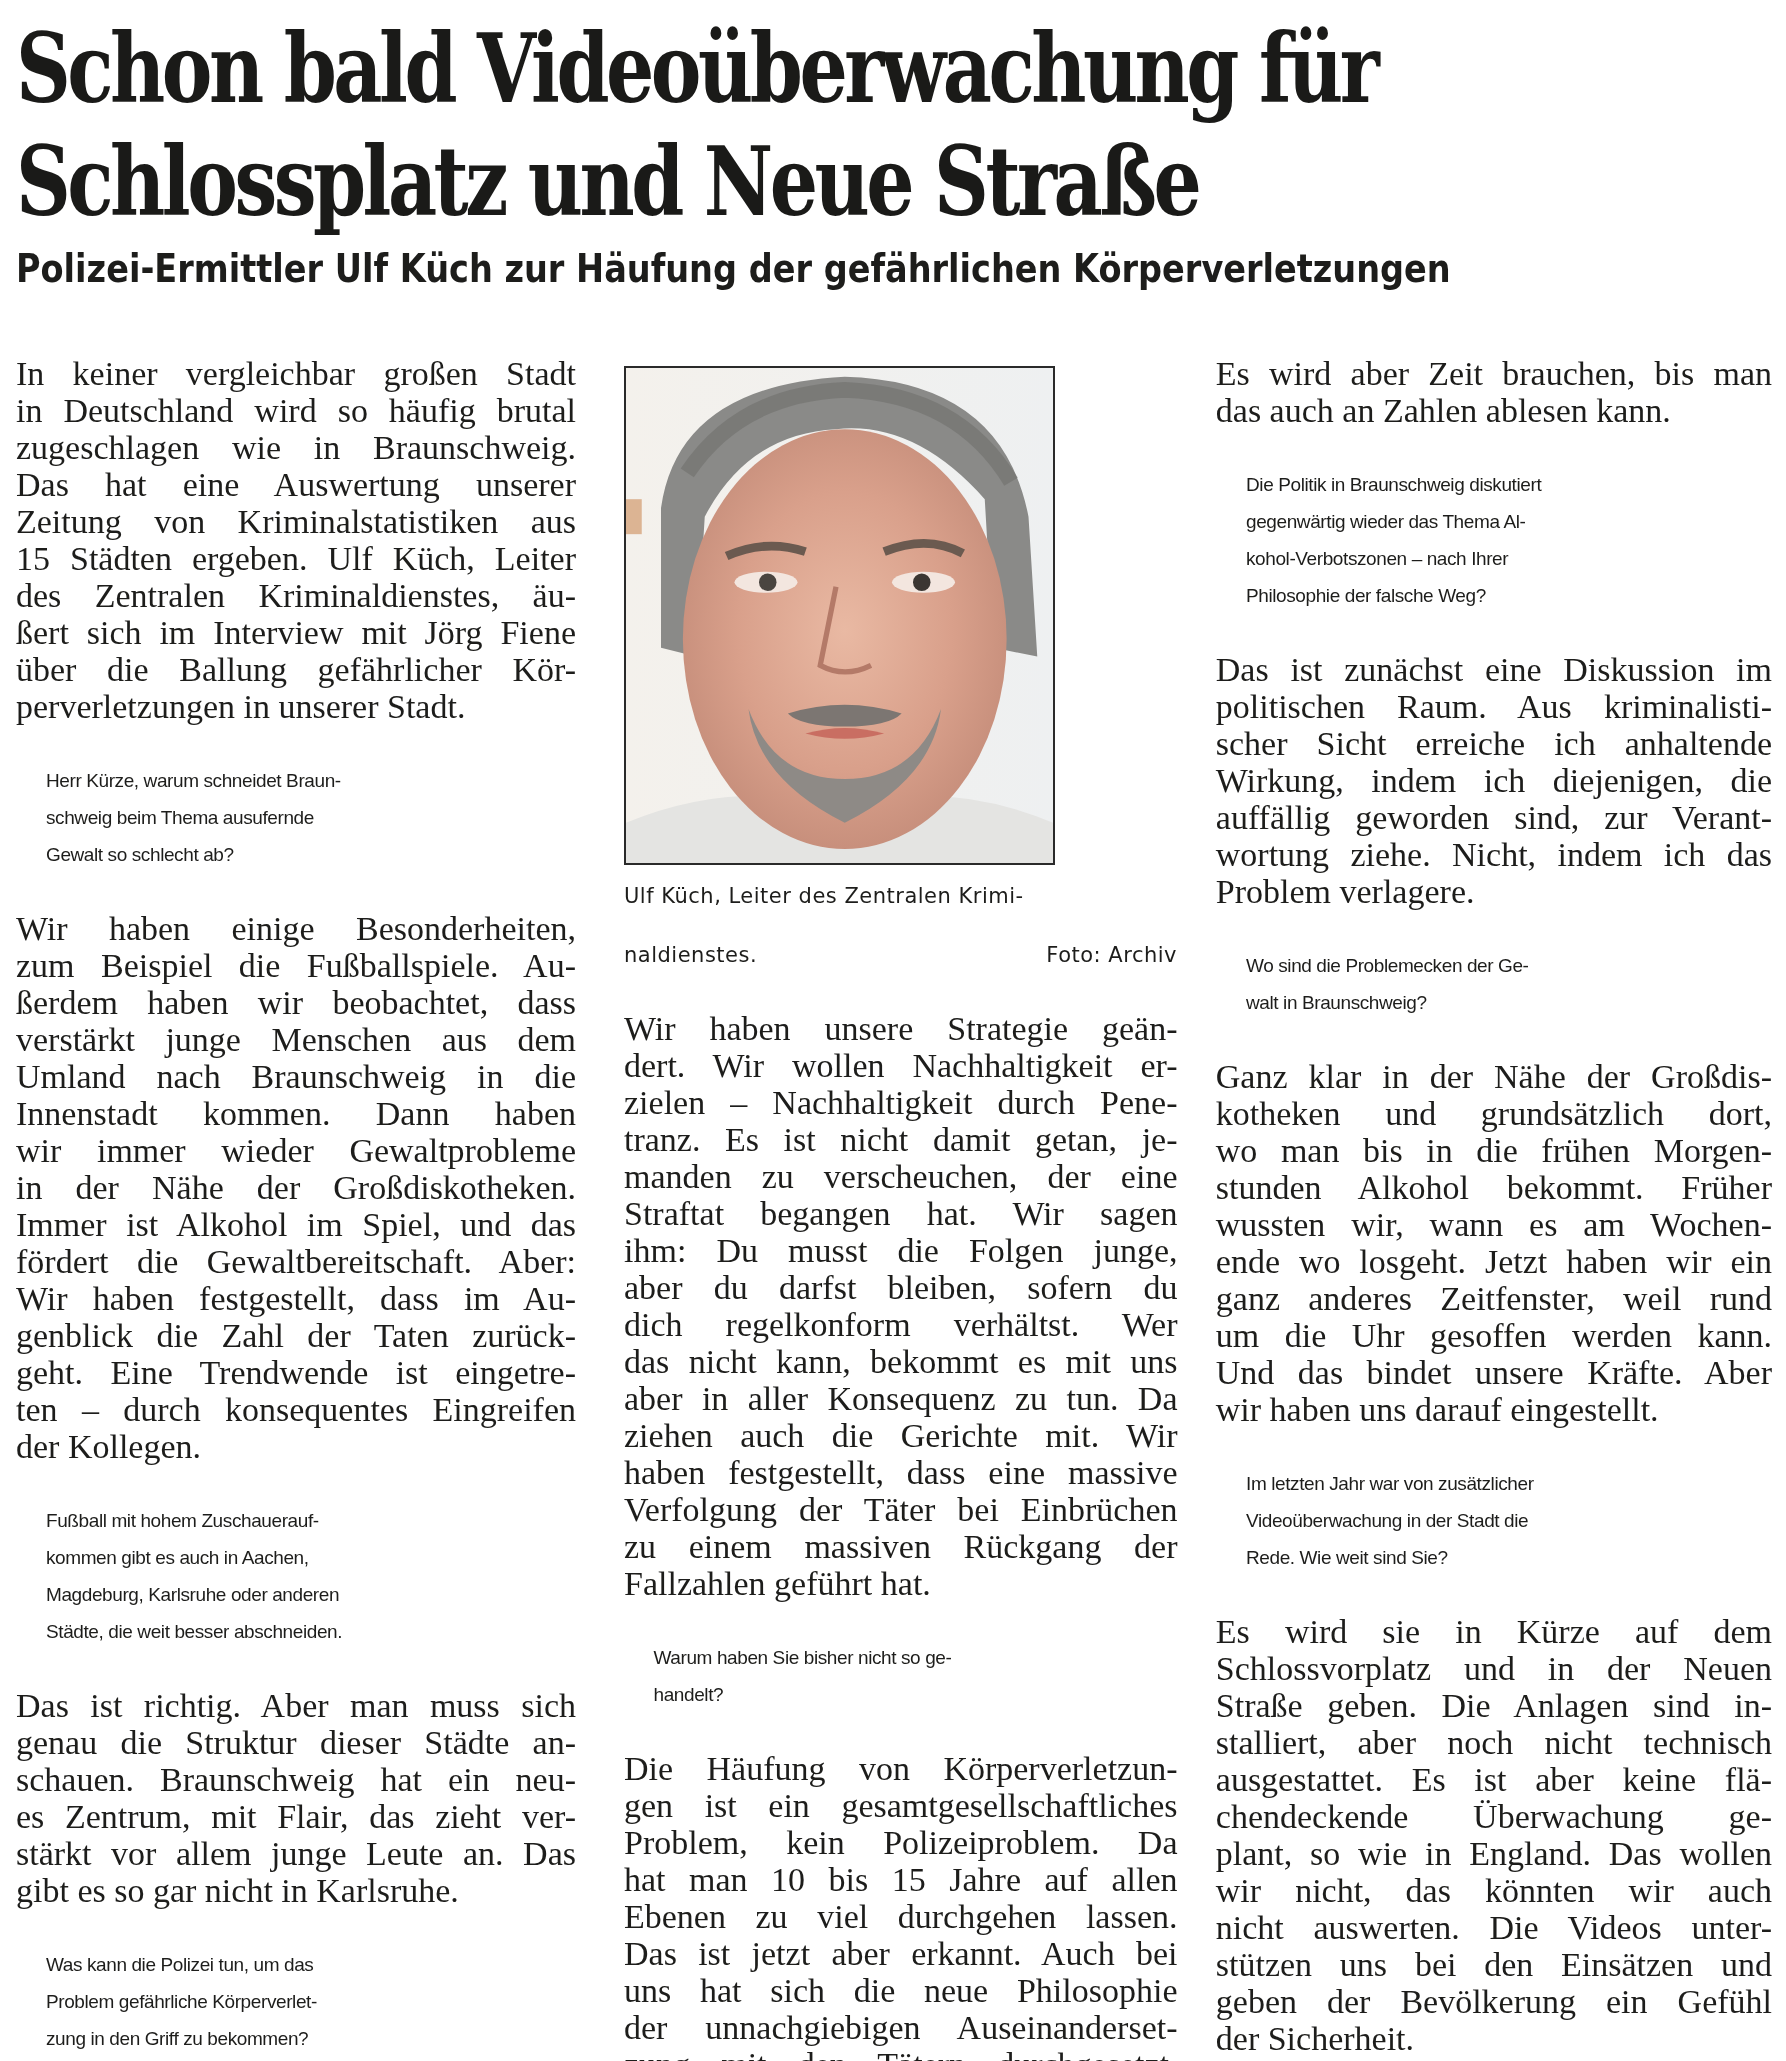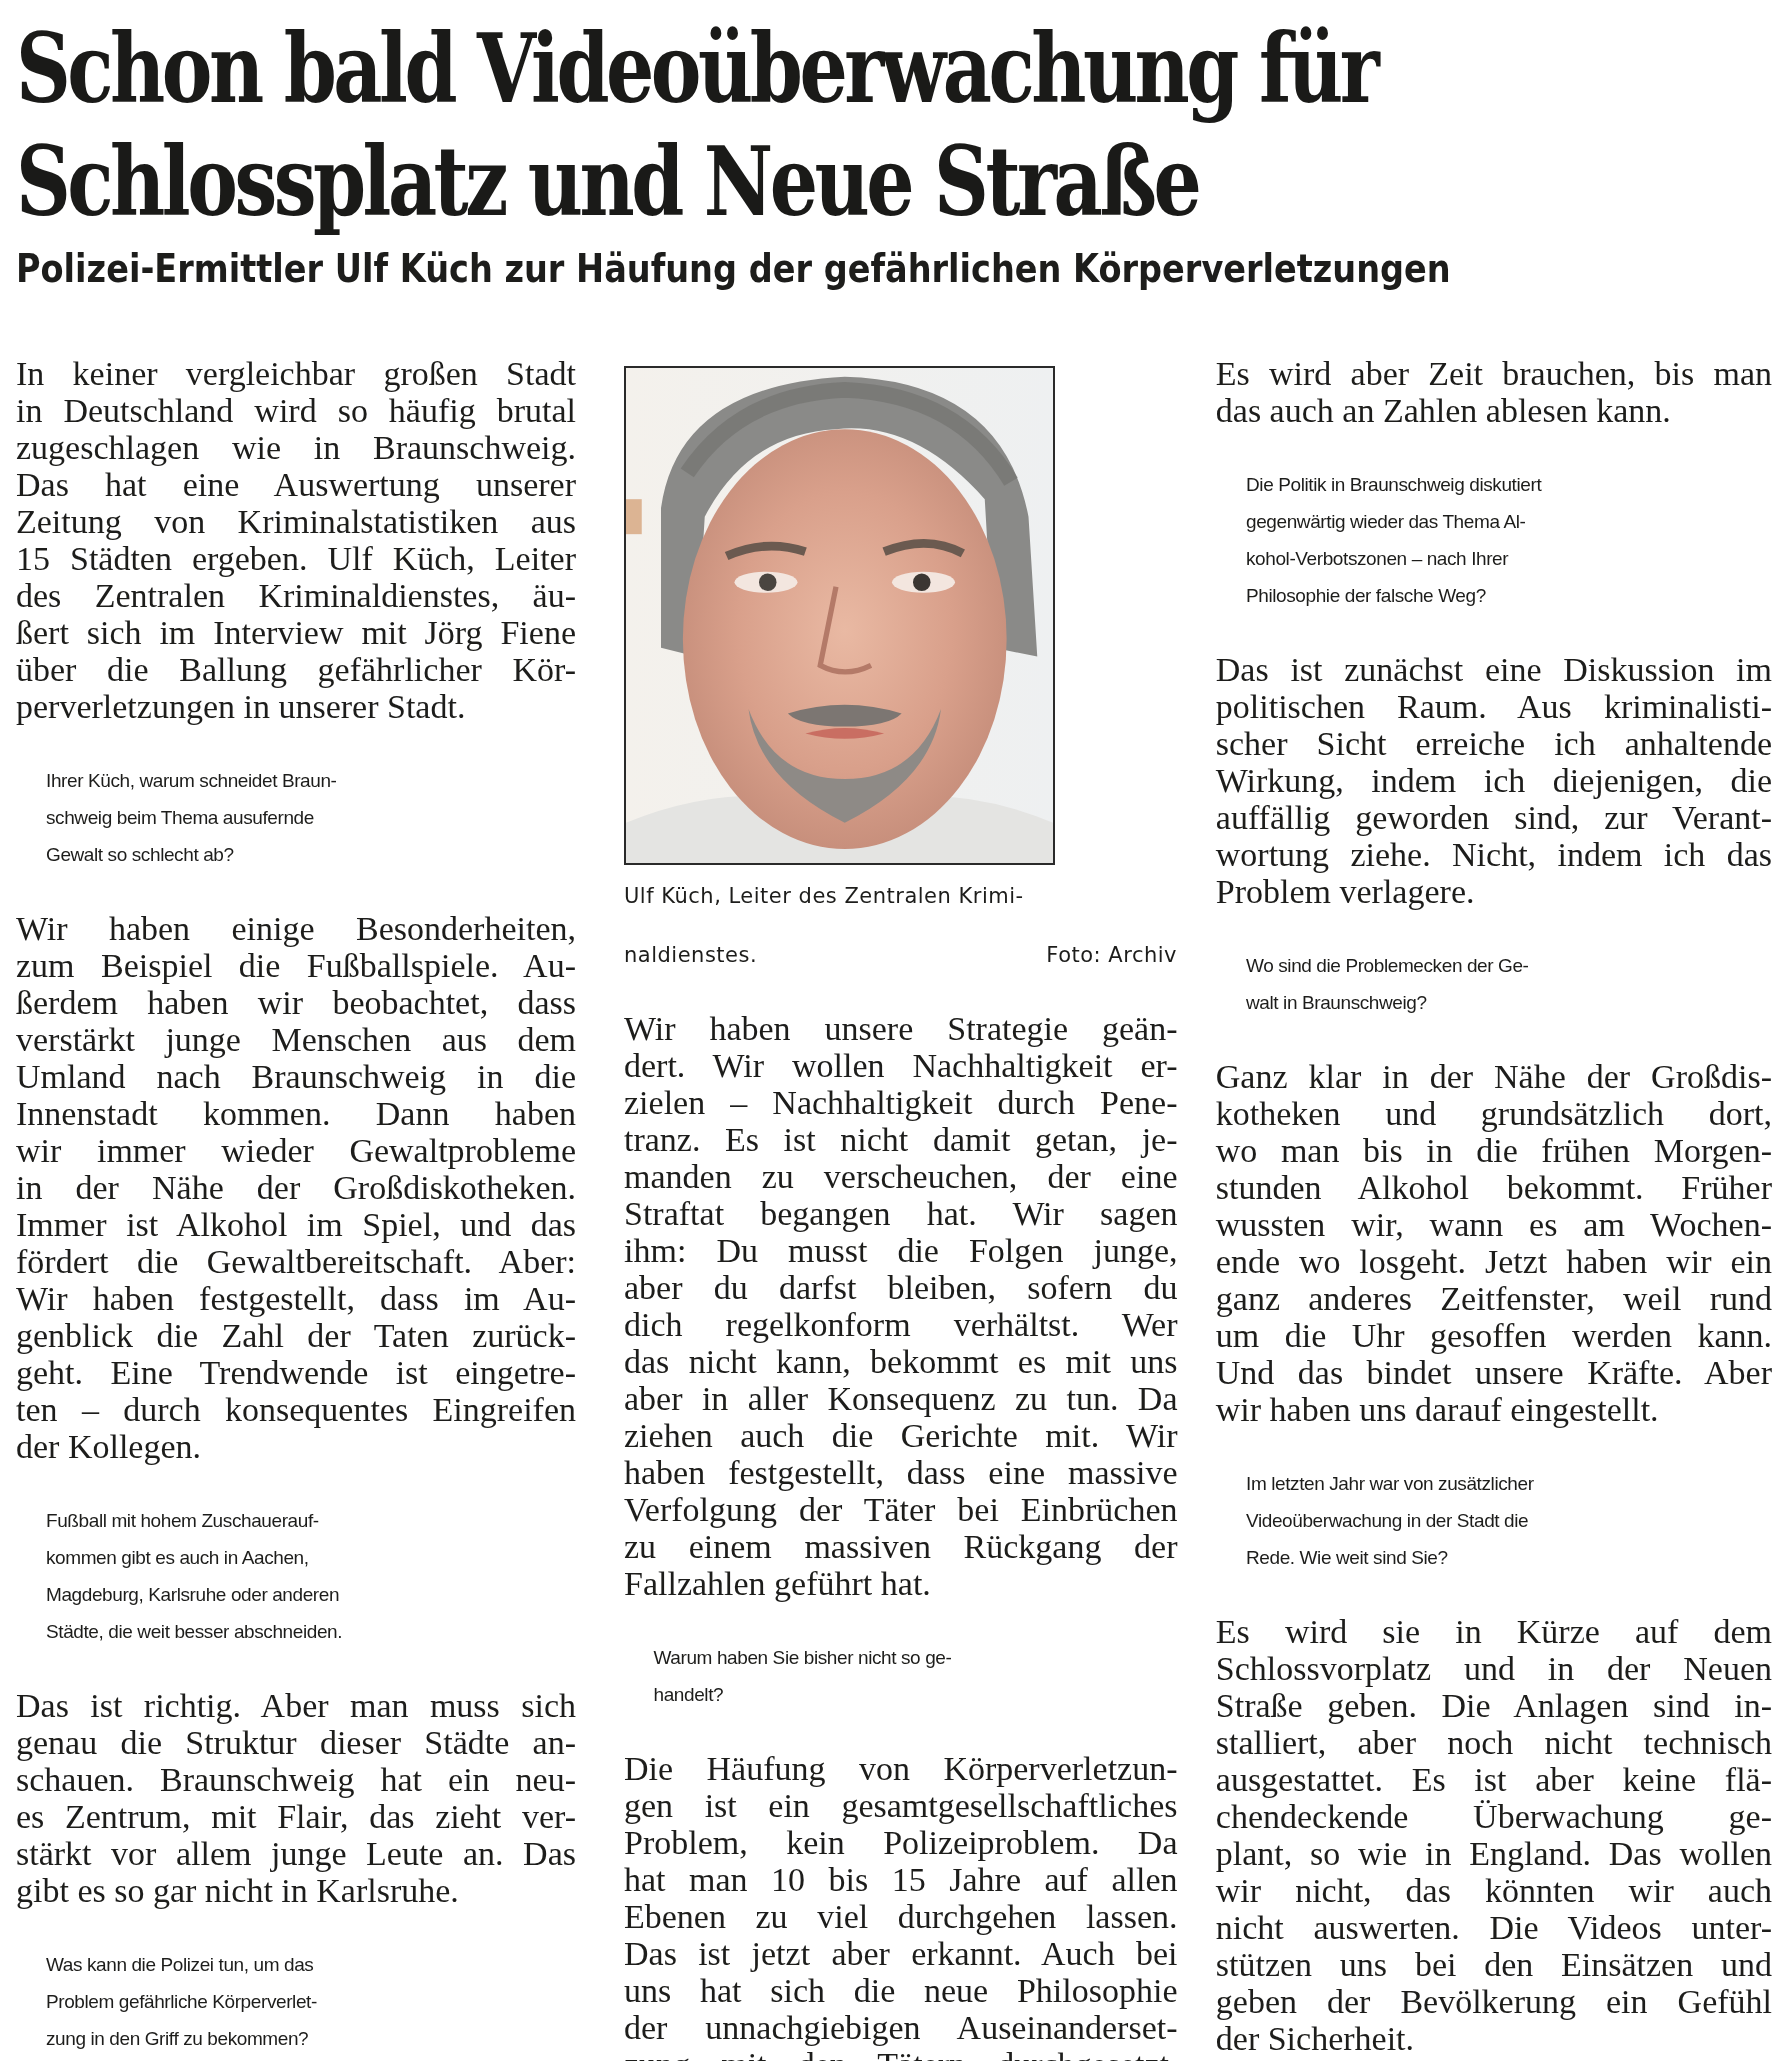--- a/index.html
+++ b/index.html
@@ -138,21 +138,21 @@
         <span class="ln">Das hat eine Auswertung unserer</span>
         <span class="ln">Zeitung von Kriminalstatistiken aus</span>
         <span class="ln">15 Städten ergeben. Ulf Küch, Leiter</span>
         <span class="ln">des Zentralen Kriminaldienstes, äu-</span>
         <span class="ln">ßert sich im Interview mit Jörg Fiene</span>
         <span class="ln">über die Ballung gefährlicher Kör-</span>
         <span class="ln last">perverletzungen in unserer Stadt.</span>
       </div>
 
       <div class="question gap-before-q">
-        <span class="ln">Ihrer Küch, warum schneidet Braun-</span>
+        <span class="ln">Herr Kürze, warum schneidet Braun-</span>
         <span class="ln">schweig beim Thema ausufernde</span>
         <span class="ln">Gewalt so schlecht ab?</span>
       </div>
 
       <div class="body-text gap-before-a">
         <span class="ln">Wir haben einige Besonderheiten,</span>
         <span class="ln">zum Beispiel die Fußballspiele. Au-</span>
         <span class="ln">ßerdem haben wir beobachtet, dass</span>
         <span class="ln">verstärkt junge Menschen aus dem</span>
         <span class="ln">Umland nach Braunschweig in die</span>

